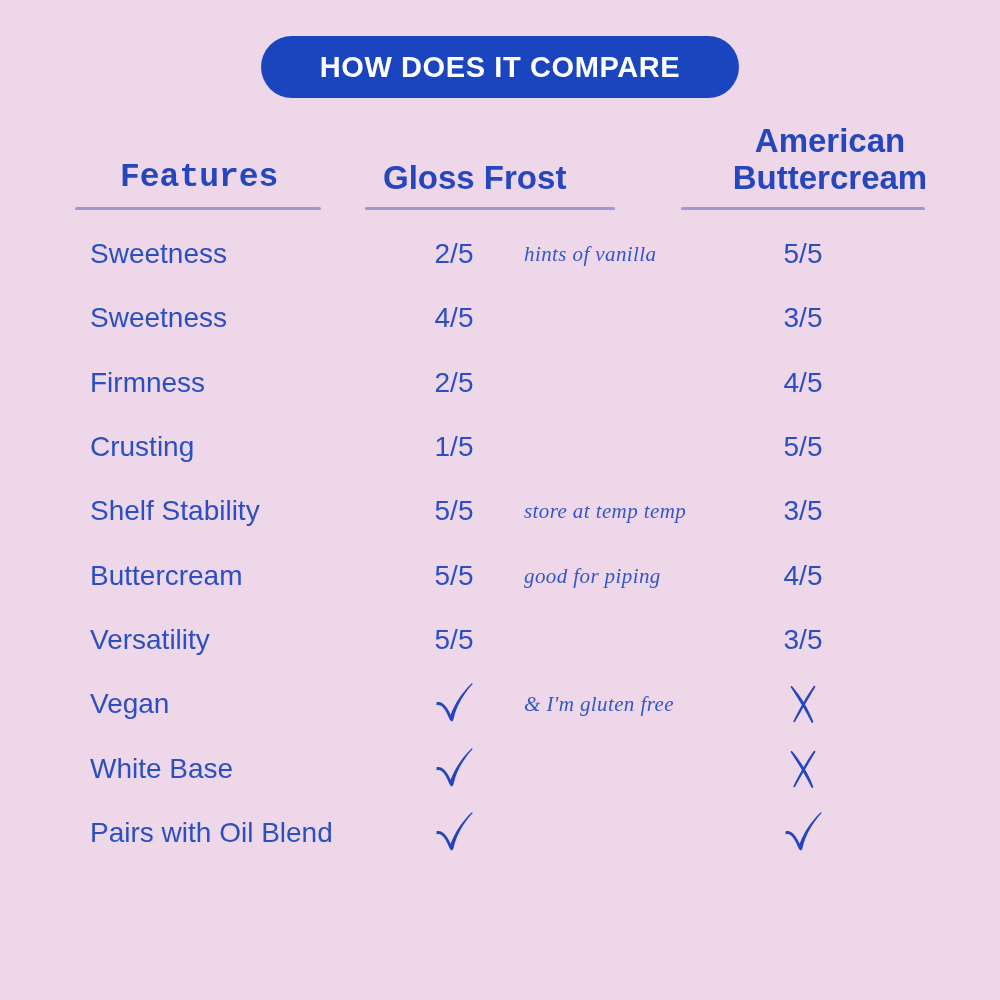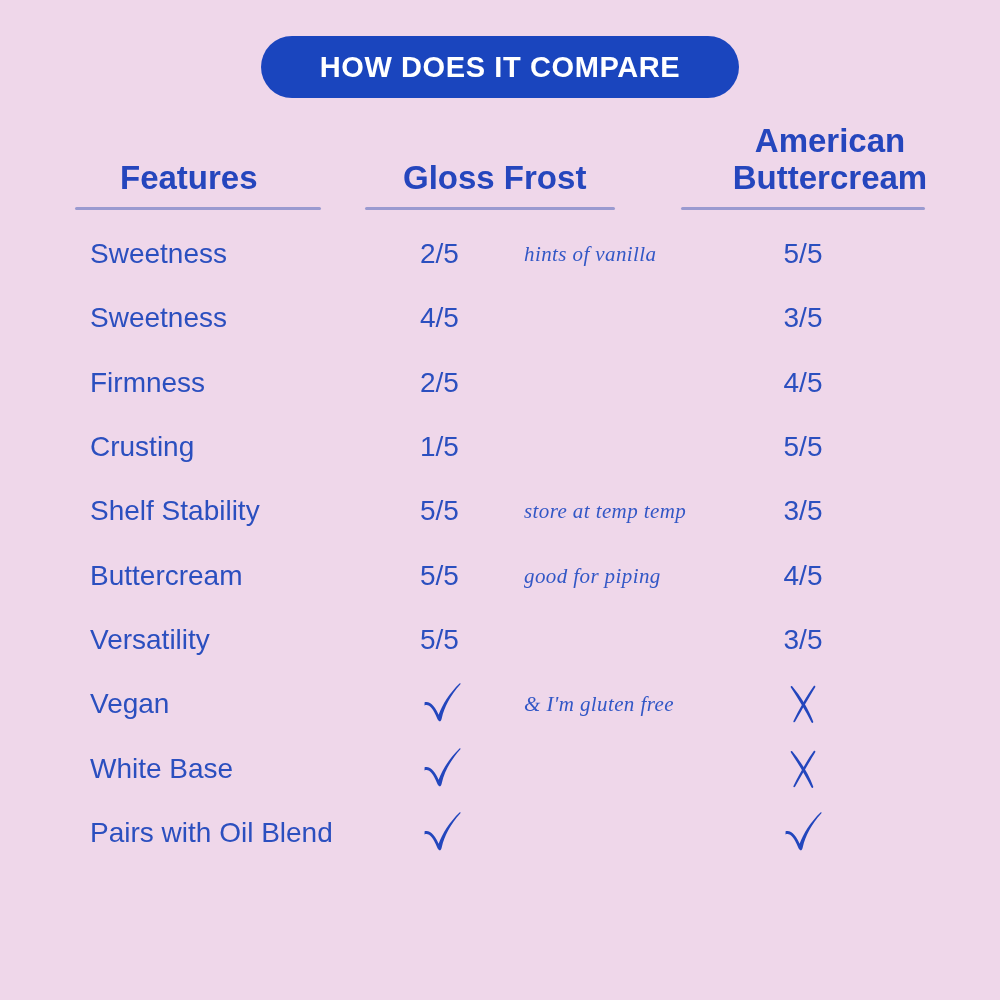--- a/index.html
+++ b/index.html
@@ -65,24 +65,24 @@
     line-height: 37px;
   }
   .head-rule {
     position: absolute;
     bottom: 0;
     height: 3px;
     background: #9a9ad0;
     border-radius: 2px;
   }
   
-  #head-features      { left: 120px; }
+  #head-features      { left: 120px; font-family: Liberation Mono, monospace; }
   #rule-features      { left: 75px;  width: 246px; }
   
-  #head-product-a     { left: 403px; }
+  #head-product-a     { left: 383px; }
   #rule-product-a     { left: 365px; width: 250px; }
   
   #head-product-b     { left: 709px; width: 242px; text-align: center; }
   #rule-product-b     { left: 681px; width: 244px; }
 
   .table-body {
     position: relative;
     padding-top: 12px;
   }
   .row {
@@ -94,24 +94,25 @@
     left: 90px;
     top: 50%;
     transform: translateY(-50%);
     color: #2b4fbf;
     font-family: "Liberation Sans", sans-serif;
     font-size: 28px;
     white-space: nowrap;
   }
   .cell-a {
     position: absolute;
-    left: 420px;
+    left: 406px;
     width: 96px;
     top: 50%;
     transform: translateY(-50%);
+    text-align: center;
     color: #2b4fbf;
     font-family: "Liberation Sans", sans-serif;
     font-size: 28px;
     white-space: nowrap;
   }
   .cell-b {
     position: absolute;
     left: 755px;
     width: 96px;
     top: 50%;

